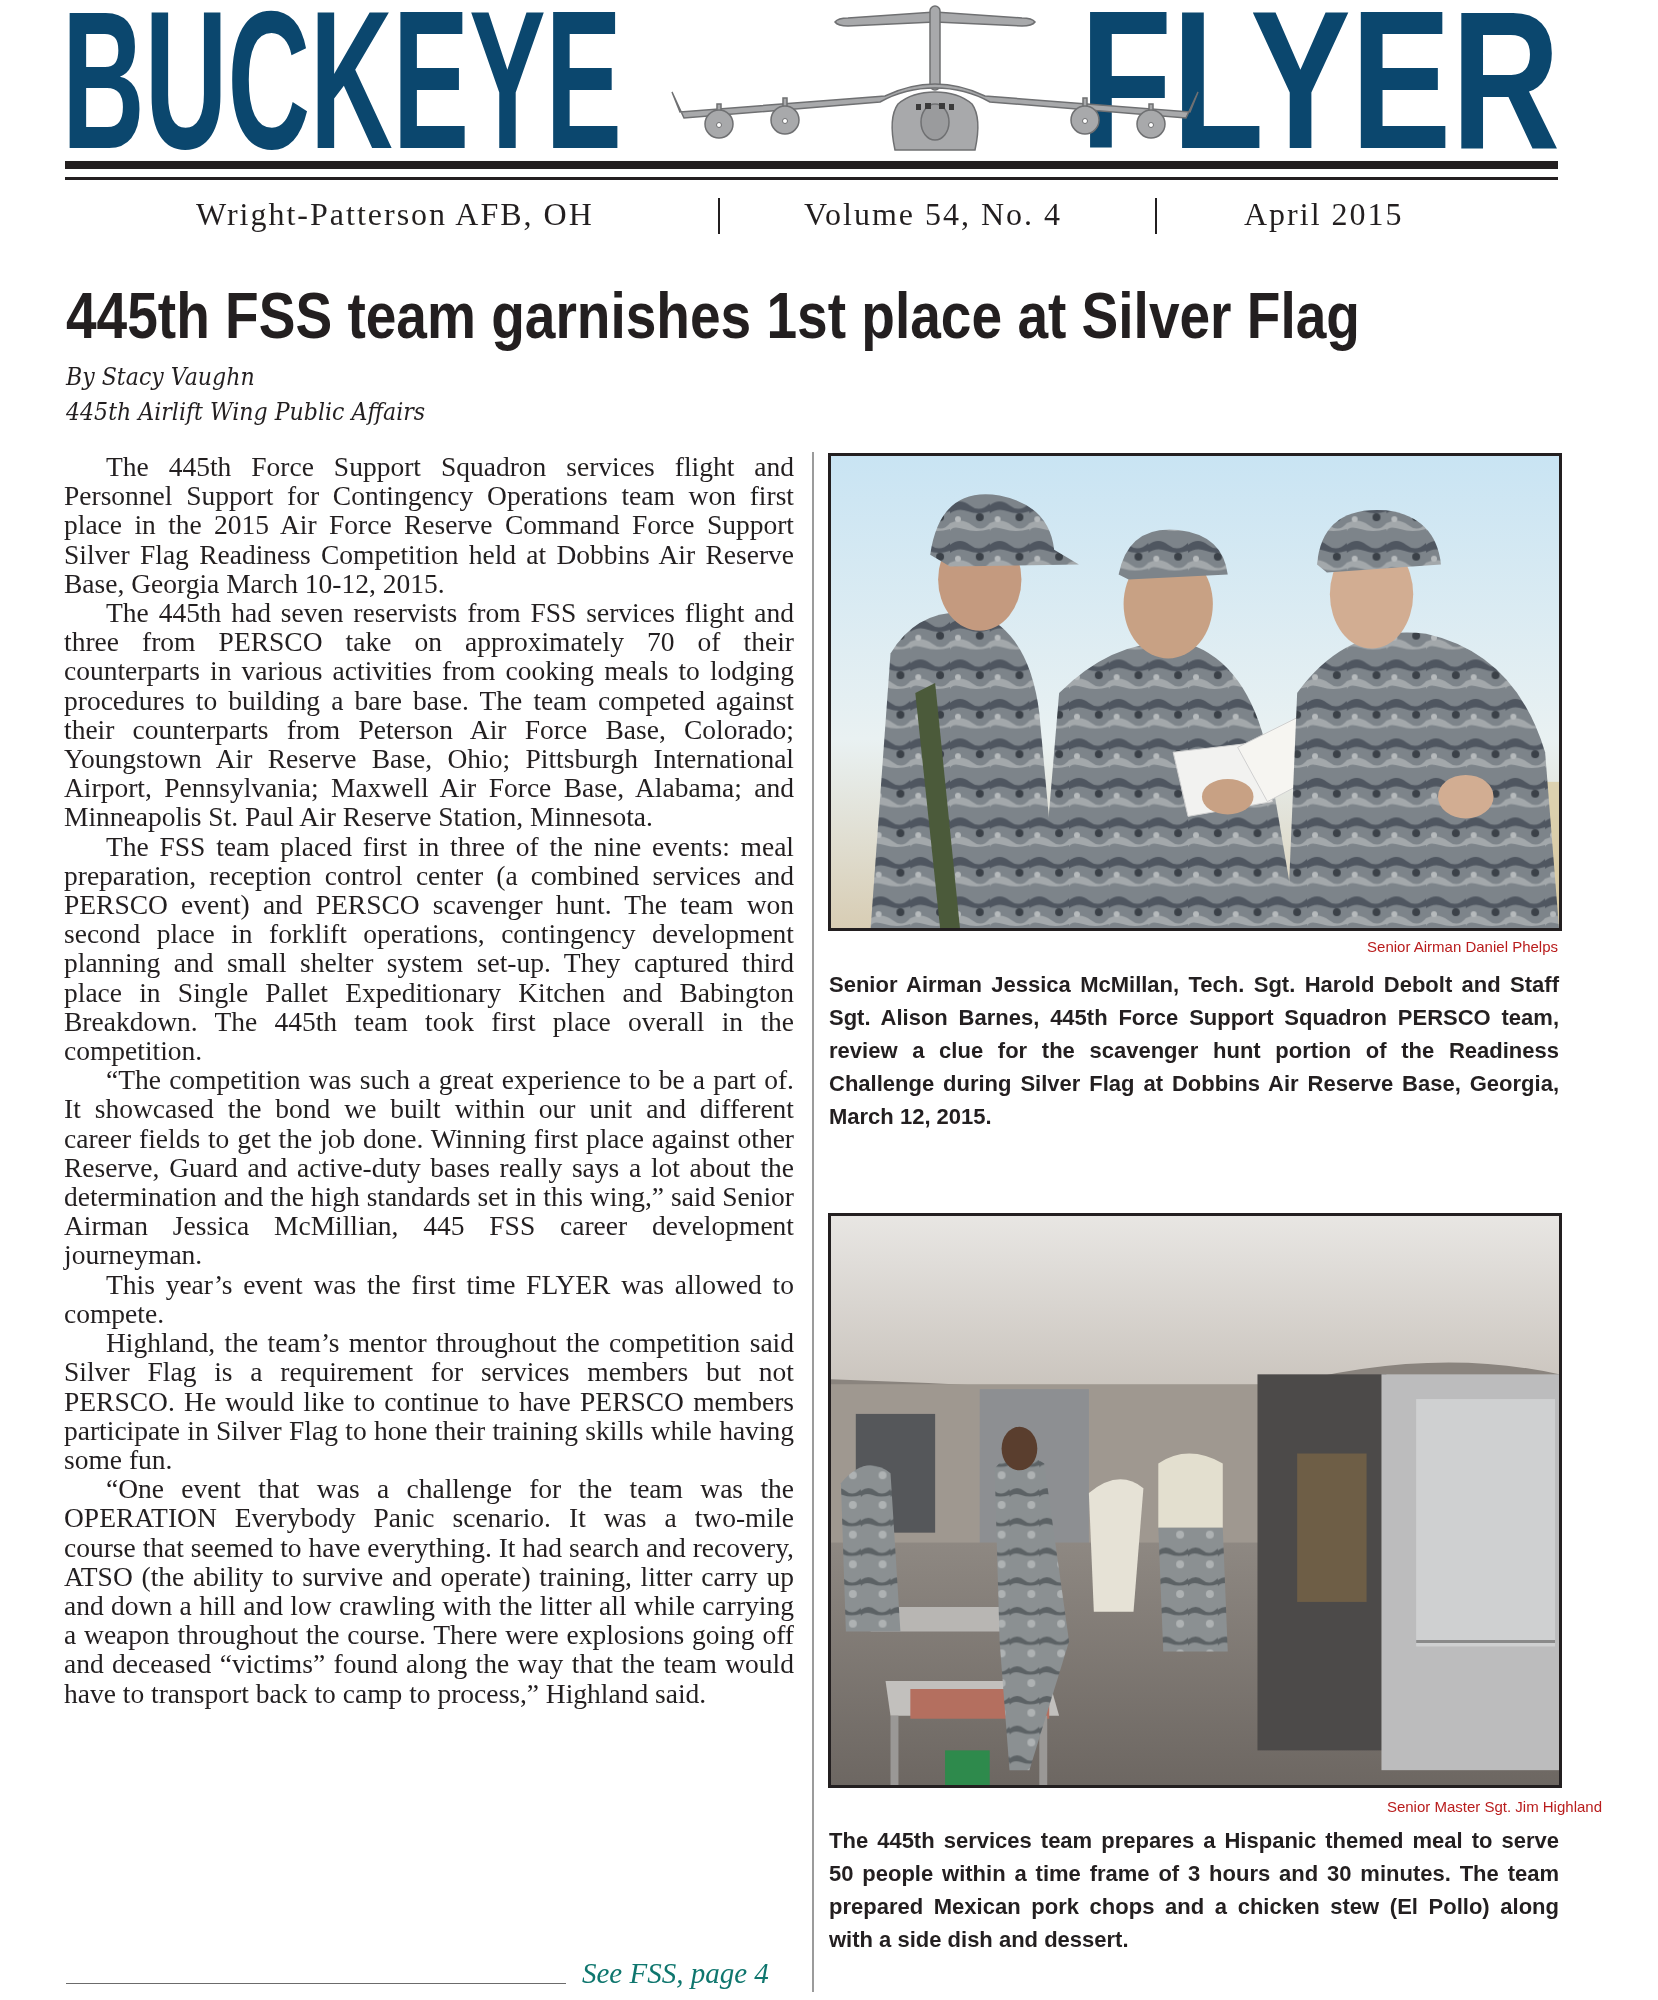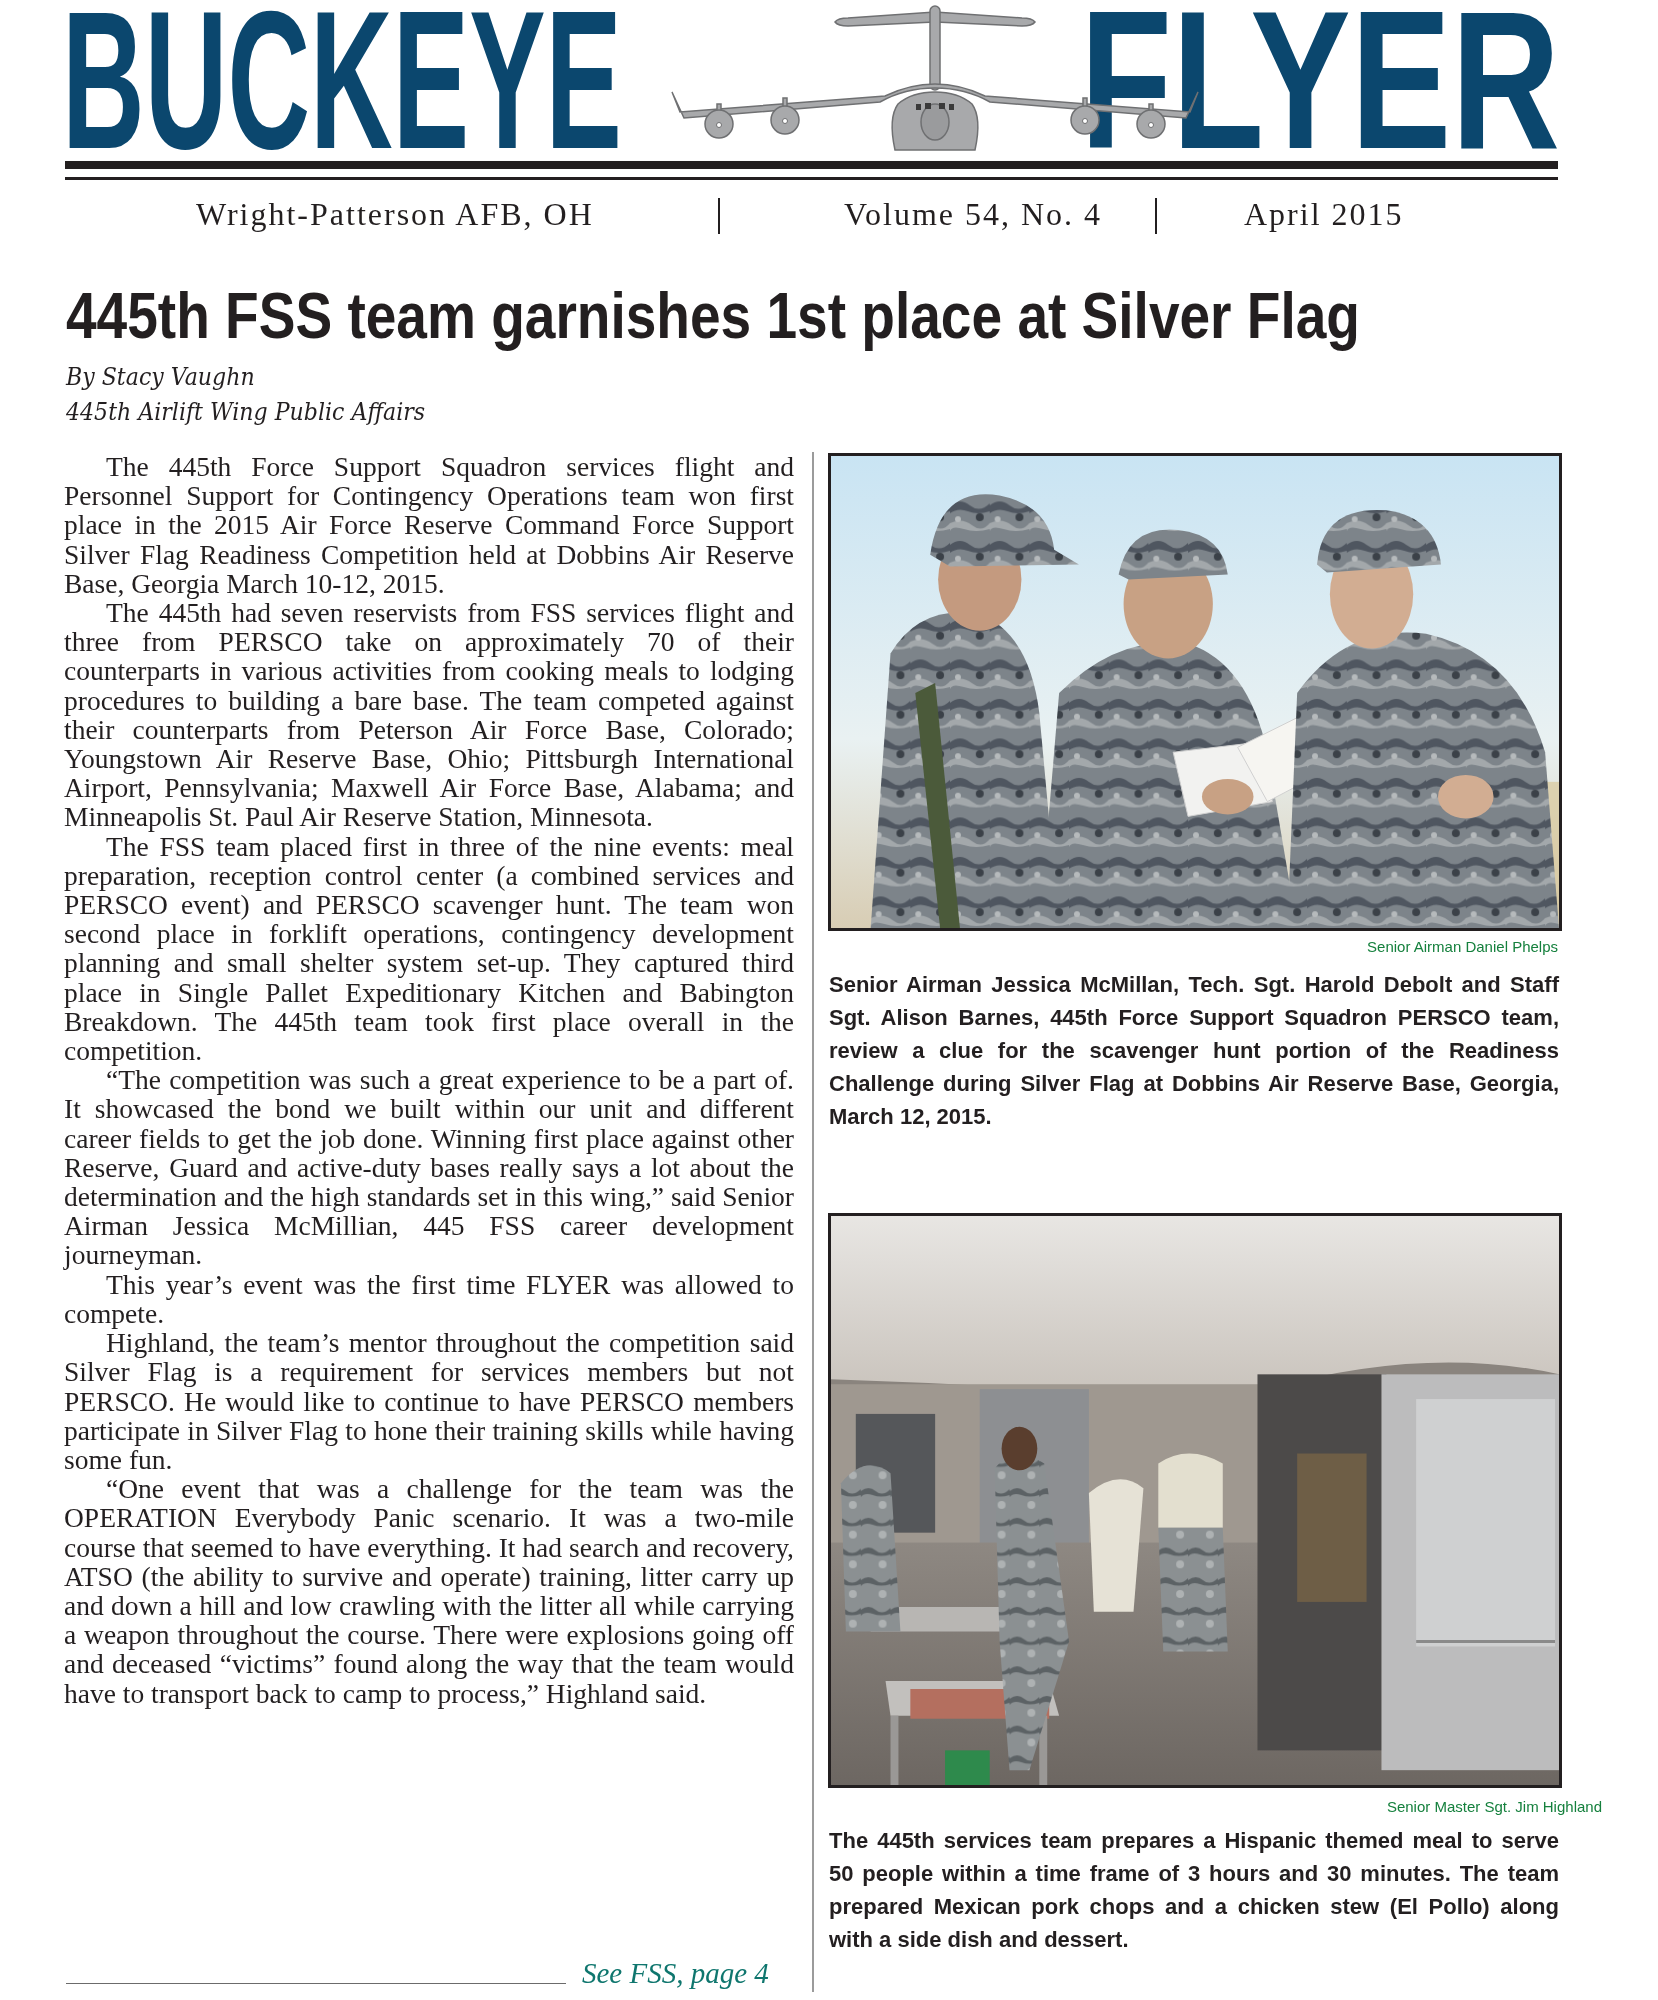--- a/index.html
+++ b/index.html
@@ -21,21 +21,21 @@
   .body-col { left: 64px; top: 452px; width: 730px; font-family: Liberation Serif, serif; font-size: 27.5px; line-height: 29.2px; text-align: justify; color: #231f20; hyphens: manual; }
   .body-col p { margin: 0; text-indent: 42px; }
   .col-divider { left: 812px; top: 452px; width: 2px; height: 1540px; background: #9b9b9b; }
 
   .see-line { left: 66px; top: 1983px; width: 500px; height: 1px; background: #6b6b6b; }
   .see-more { left: 582px; top: 1956px; font-family: Liberation Serif, serif; font-style: italic; font-size: 29px; line-height: 34px; color: #0f766e; white-space: nowrap; }
 
   
   .photo { border: 3px solid #231f20; box-sizing: border-box; overflow: hidden; }
   .photo svg { display: block; width: 100%; height: 100%; }
-  .credit { font-family: "Liberation Sans", sans-serif; font-size: 15px; line-height: 18px; color: #15803d; text-align: right; white-space: nowrap; }
+  .credit { font-family: "Liberation Sans", sans-serif; font-size: 15px; line-height: 18px; color: #b91c1c; text-align: right; white-space: nowrap; }
   .caption { left: 829px; width: 730px; font-family: "Liberation Sans", sans-serif; font-weight: bold; font-size: 22px; line-height: 33px; text-align: justify; color: #231f20; }
 </style>
 </head>
 <body>
 
 <header>
   <svg class="abs logo" viewBox="60 0 1520 155" xmlns="http://www.w3.org/2000/svg">
 
     <text x="62" y="148" font-family="Liberation Sans, sans-serif" font-size="196" font-weight="bold" fill="#0b476e" textLength="560" lengthAdjust="spacingAndGlyphs">BUCKEYE</text>
     <text x="1080" y="148" font-family="Liberation Sans, sans-serif" font-size="196" font-weight="bold" fill="#0b476e" textLength="480" lengthAdjust="spacingAndGlyphs">FLYER</text>
@@ -73,21 +73,21 @@
       <circle cx="1085" cy="121" r="2.5"></circle>
         <circle cx="1151" cy="125" r="2.5"></circle>
     </g>
   </svg>
 
   <div class="abs rule-thick"></div>
   <div class="abs rule-thin"></div>
 
   <div class="abs info" style="left:196px;">Wright-Patterson AFB, OH</div>
   <div class="abs info-sep" style="left:718px;"></div>
-  <div class="abs info" style="left:844px;">Volume 54, No. 4</div>
+  <div class="abs info" style="left:804px;">Volume 54, No. 4</div>
   <div class="abs info-sep" style="left:1155px;"></div>
   <div class="abs info" style="left:1244px;">April 2015</div>
 </header>
 
 <article>
   <h1 class="abs headline" style="margin:0;">445th FSS team garnishes 1st place at Silver Flag</h1>
   <div class="abs byline" style="top:360px;">By Stacy Vaughn</div>
   <div class="abs byline" style="top:395px;">445th Airlift Wing Public Affairs</div>
 
   <div class="abs body-col">

